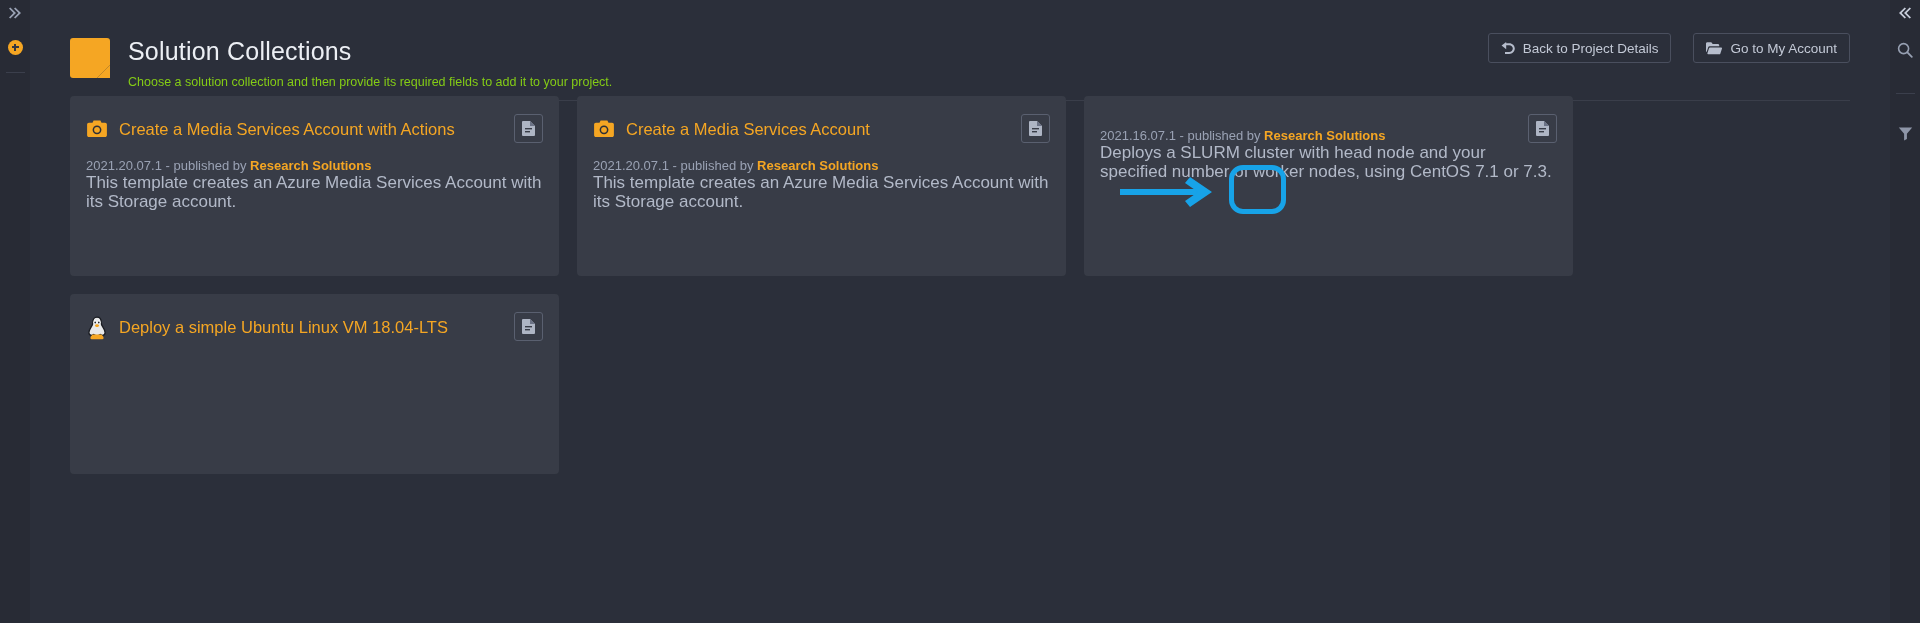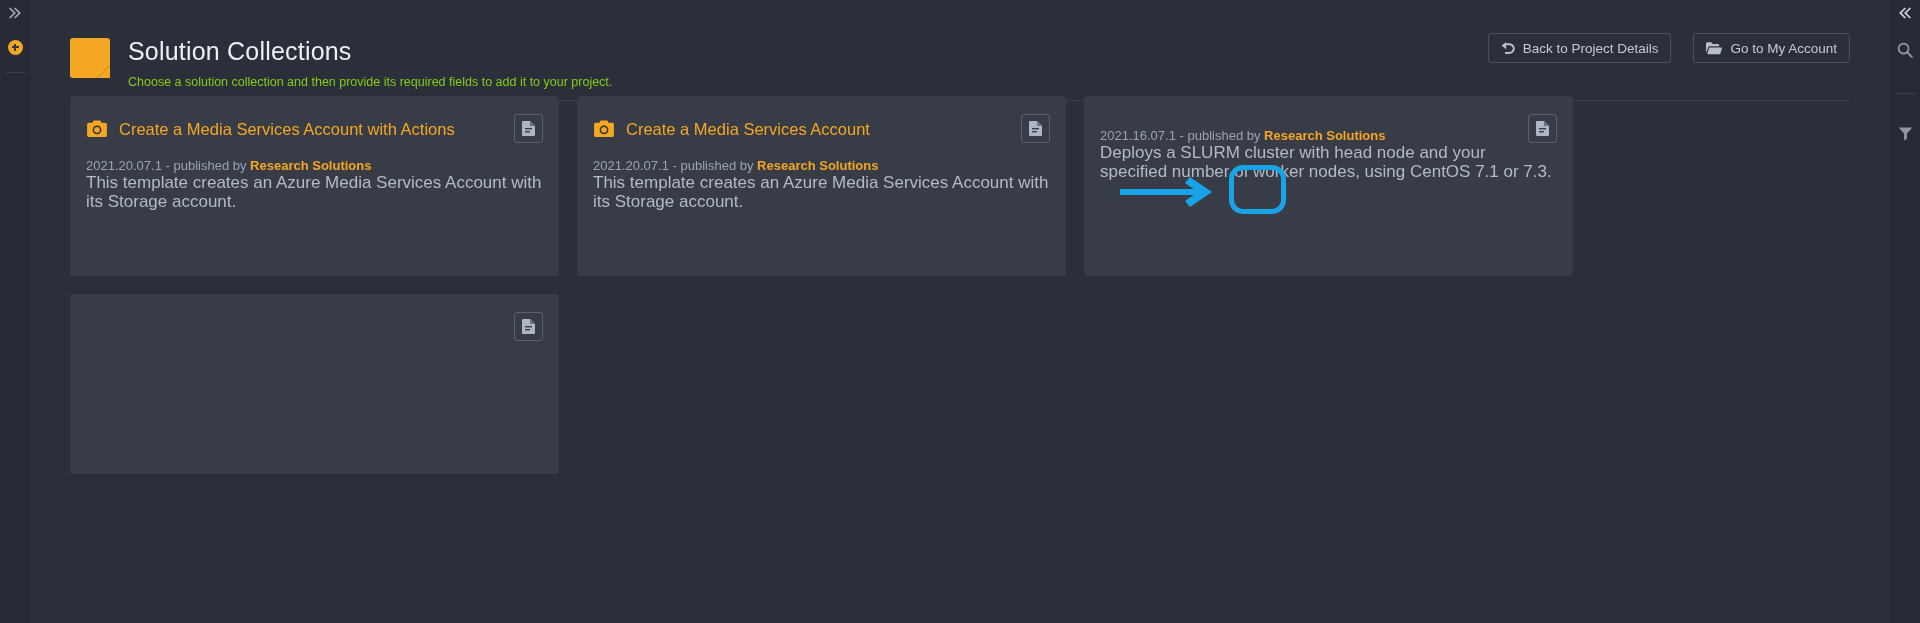--- a/index.html
+++ b/index.html
@@ -269,20 +269,36 @@
             <path d="M8 0l5 5H8z" fill="#6c7386"></path>
             <rect x="3" y="7" width="7" height="1.4" fill="#383c47"></rect>
             <rect x="3" y="10" width="5" height="1.4" fill="#383c47"></rect>
           </svg>
         </button>
         <div class="card-meta"><span>2021.16.07.1</span><span> - published by </span><b>Research Solutions</b></div>
         <div class="card-desc">Deploys a SLURM cluster with head node and your specified number of worker nodes, using CentOS 7.1 or 7.3.</div>
       </div>
 
       <div class="card">
+        <div class="card-head">
+          <div class="card-icon">
+            <svg width="22" height="24" viewBox="0 0 22 24" aria-hidden="true">
+              <path d="M11 1.2c2.6 0 4.2 2 4.2 5 0 1.8.3 2.6 1.3 4.2 1.4 2.2 2.6 4.2 2.6 6.2 0 1.8-1 2.8-2.5 2.8-.9 0-1.6-.3-2.2-.8-.9.7-2.1 1.1-3.4 1.1s-2.5-.4-3.4-1.1c-.6.5-1.3.8-2.2.8-1.5 0-2.5-1-2.5-2.8 0-2 1.2-4 2.6-6.2 1-1.6 1.3-2.4 1.3-4.2 0-3 1.6-5 4.2-5z" fill="#e8e9ea"></path>
+              <path d="M11 1.2c2.6 0 4.2 2 4.2 5 0 1.8.3 2.6 1.3 4.2 1.4 2.2 2.6 4.2 2.6 6.2 0 1.8-1 2.8-2.5 2.8-.9 0-1.6-.3-2.2-.8-.9.7-2.1 1.1-3.4 1.1" fill="none" stroke="#1a1c22" stroke-width="1.3"></path>
+              <path d="M11 1.2c-2.6 0-4.2 2-4.2 5 0 1.8-.3 2.6-1.3 4.2-1.4 2.2-2.6 4.2-2.6 6.2 0 1.8 1 2.8 2.5 2.8.9 0 1.6-.3 2.2-.8.9.7 2.1 1.1 3.4 1.1" fill="none" stroke="#1a1c22" stroke-width="1.3"></path>
+              <ellipse cx="8.9" cy="6.2" rx="1.5" ry="2" fill="#fff"></ellipse>
+              <ellipse cx="13.1" cy="6.2" rx="1.5" ry="2" fill="#fff"></ellipse>
+              <ellipse cx="9.2" cy="6.5" rx=".8" ry="1.1" fill="#15171c"></ellipse>
+              <ellipse cx="12.8" cy="6.5" rx=".8" ry="1.1" fill="#15171c"></ellipse>
+              <path d="M11 8.2c1.2 0 2.1.7 2.1 1.4 0 .8-.9 1.5-2.1 1.5s-2.1-.7-2.1-1.5c0-.7.9-1.4 2.1-1.4z" fill="#f5a623"></path>
+              <path d="M6.4 18.5c-1 1.3-2 2.5-2 3.4 0 .9.8 1.3 1.9 1.3h9.4c1.1 0 1.9-.4 1.9-1.3 0-.9-1-2.1-2-3.4z" fill="#f5a623"></path>
+            </svg>
+          </div>
+          <div class="card-title">Deploy a simple Ubuntu Linux VM 18.04-LTS</div>
+        </div>
         <button class="doc-btn">
           <svg width="13" height="15" viewBox="0 0 13 15" aria-hidden="true">
             <path d="M1 0h7l5 5v9a1 1 0 01-1 1H1a1 1 0 01-1-1V1a1 1 0 011-1z" fill="#aeb5c4"></path>
             <path d="M8 0l5 5H8z" fill="#6c7386"></path>
             <rect x="3" y="7" width="7" height="1.4" fill="#383c47"></rect>
             <rect x="3" y="10" width="5" height="1.4" fill="#383c47"></rect>
           </svg>
         </button>
       </div>
 

